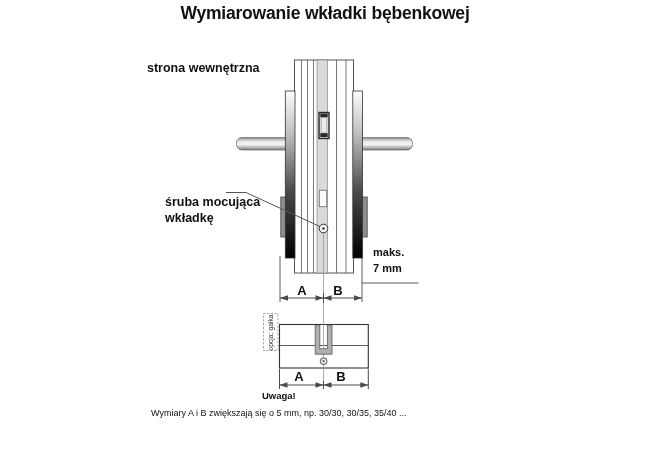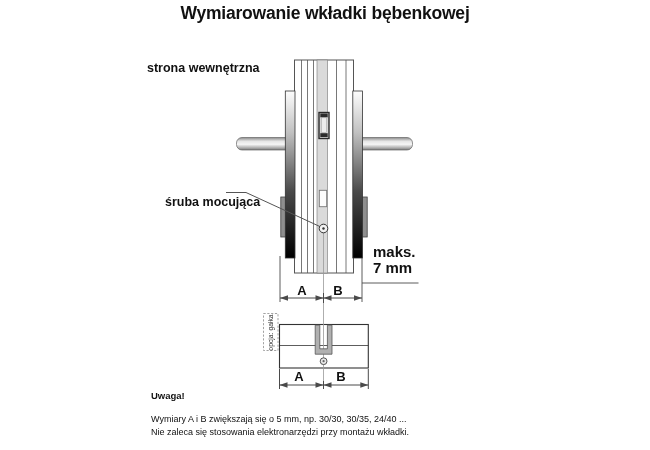--- a/index.html
+++ b/index.html
@@ -10,35 +10,35 @@
   #diagram-svg{position:absolute;left:0;top:0;}
   .abs{position:absolute;white-space:nowrap;}
   .title{
     left:0;top:3px;width:650px;text-align:center;
     font-size:17.5px;font-weight:bold;letter-spacing:-0.2px;
   }
   .side-label{font-size:12.5px;font-weight:bold;}
   .lbl-inner{left:147px;top:61px;}
   .lbl-outer{left:376px;top:61px;}
   .screw-label{left:165px;top:166px;font-size:12.5px;font-weight:bold;line-height:15.5px;margin-top:29px;}
-  .max-label{left:373px;top:244px;font-size:15px;font-weight:bold;line-height:16px;}
+  .max-label{left:373px;top:244px;font-size:11px;font-weight:bold;line-height:16px;}
   .dim{font-size:13px;font-weight:bold;text-align:center;width:16px;}
   .dim-a-top{left:294px;top:283px;}
   .dim-b-top{left:330px;top:283px;}
   .dim-a-bot{left:291px;top:369px;}
   .dim-b-bot{left:333px;top:369px;}
   .knob-option{
     left:262px;top:313px;width:16px;height:38px;
     display:flex;align-items:center;justify-content:center;
   }
   .knob-option span{
     transform:rotate(-90deg);font-size:6.8px;color:#333;white-space:nowrap;
   }
   .notes{left:151px;top:389px;font-size:9px;line-height:13px;}
-  .notes .heading{font-weight:bold;font-size:9.5px;margin-bottom:11px;}
+  .notes .heading{font-weight:bold;font-size:9.5px;margin-bottom:5px;text-align:center;}
 </style>
 </head>
 <body>
 
 <div id="stage">
 
   <svg id="diagram-svg" width="650" height="450" viewBox="0 0 650 450">
     <defs>
       <linearGradient id="gradEsc" x1="0" y1="0" x2="0" y2="1">
         <stop offset="0" stop-color="#fdfdfd"></stop>
@@ -120,35 +120,35 @@
       <polygon points="368.3,385 360.3,382.3 360.3,387.7" stroke="none"></polygon>
     </g>
   </svg>
 
   <div class="abs title">Wymiarowanie wkładki bębenkowej</div>
 
   <div class="abs side-label lbl-inner">strona wewnętrzna</div>
 
   <div class="abs screw-label">
     <div>śruba mocująca</div>
+    <div>wkładkę</div>
   </div>
 
   <div class="abs max-label">
     <div>maks.</div>
     <div>7 mm</div>
   </div>
 
   <div class="abs dim dim-a-top">A</div>
   <div class="abs dim dim-b-top">B</div>
   <div class="abs dim dim-a-bot">A</div>
   <div class="abs dim dim-b-bot">B</div>
 
   <div class="abs knob-option">
     <span>opcja: gałka</span>
   </div>
 
   <div class="abs notes">
     <div class="heading">Uwaga!</div>
-    <div>Wymiary A i B zwiększają się o 5 mm, np. 30/30, 30/35, 24/40 ...</div>
-    <div>Nie zaleca się stosowania elektronarzędzi przy montażu wkładki.</div>
+    <div>Wymiary A i B zwiększają się o 5 mm, np. 30/30, 30/35, 35/40 ...</div>
   </div>
 
 </div>
 
 </body></html>

